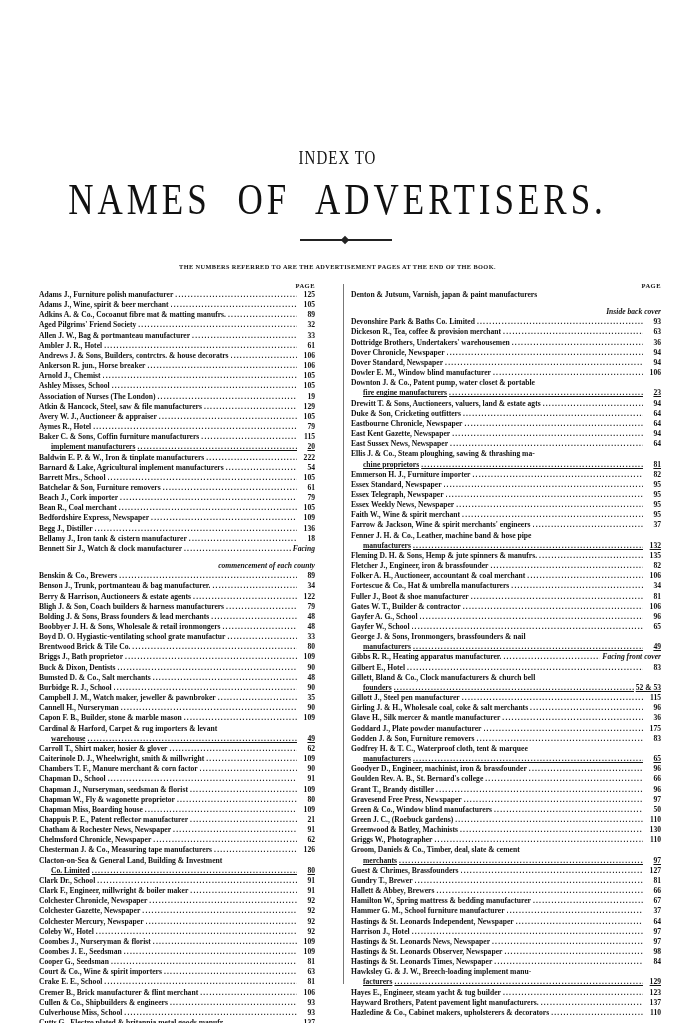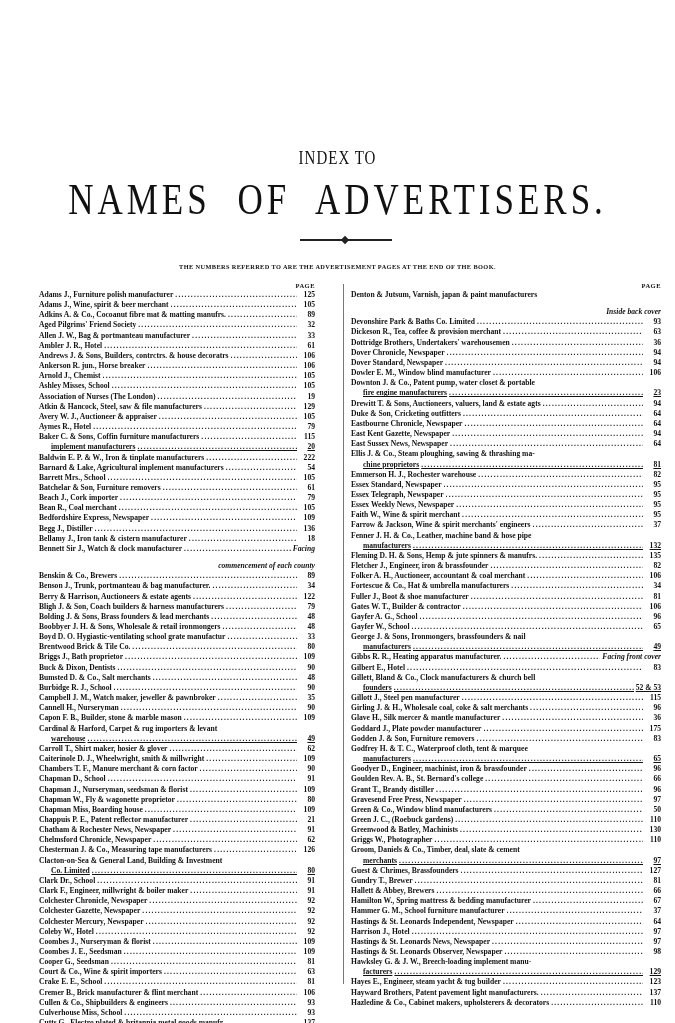--- a/index.html
+++ b/index.html
@@ -657,21 +657,21 @@
           <span class="name">Ellis J. &amp; Co., Steam ploughing, sawing &amp; thrashing ma-</span>
         </div>
         <div class="row cont">
           <span class="name">chine proprietors</span>
           <span class="dots"></span>
           <span class="pg">81</span>
         </div>
       </div>
       <div class="entry">
         <div class="row">
-          <span class="name">Emmerson H. J., Rochester warehouse</span>
+          <span class="name">Emmerson H. J., Furniture importer</span>
           <span class="dots"></span>
           <span class="pg">82</span>
         </div>
       </div>
       <div class="entry">
         <div class="row">
           <span class="name">Essex Standard, Newspaper</span>
           <span class="dots"></span>
           <span class="pg">95</span>
         </div>
@@ -969,20 +969,27 @@
           <span class="name">Hastings &amp; St. Leonards News, Newspaper</span>
           <span class="dots"></span>
           <span class="pg">97</span>
         </div>
       </div>
       <div class="entry">
         <div class="row">
           <span class="name">Hastings &amp; St. Leonards Observer, Newspaper</span>
           <span class="dots"></span>
           <span class="pg">98</span>
+        </div>
+      </div>
+      <div class="entry">
+        <div class="row">
+          <span class="name">Hastings &amp; St. Leonards Times, Newspaper</span>
+          <span class="dots"></span>
+          <span class="pg">84</span>
         </div>
       </div>
       <div class="entry">
         <div class="row">
           <span class="name">Hawksley G. &amp; J. W., Breech-loading implement manu-</span>
         </div>
         <div class="row cont">
           <span class="name">facturers</span>
           <span class="dots"></span>
           <span class="pg">129</span>

